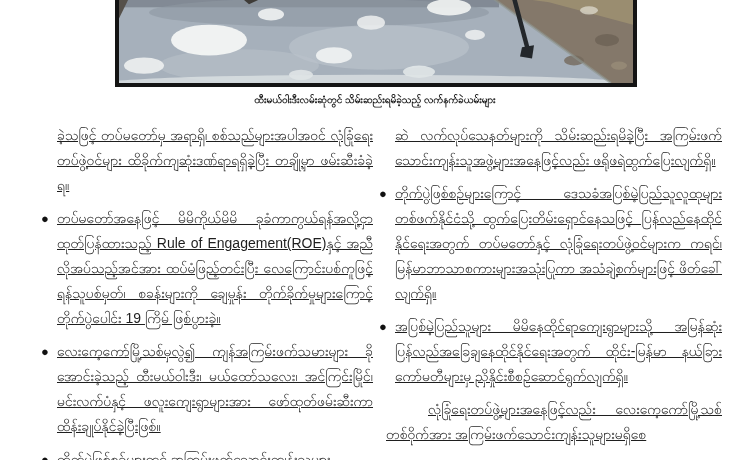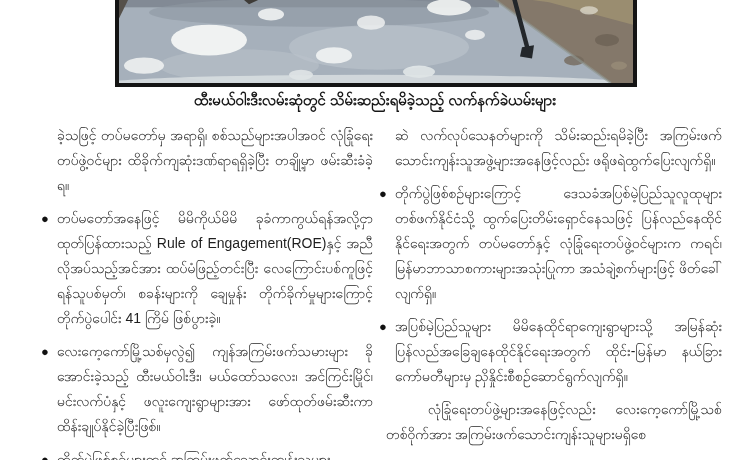--- a/index.html
+++ b/index.html
@@ -11,32 +11,32 @@
   }
   
   .photo-frame{
     position:absolute;left:115px;top:-10px;width:522px;height:97px;
     border:4px solid #141414;box-sizing:border-box;background:#a6b0bb;
   }
   .photo-frame svg{display:block;width:100%;height:100%;}
   
   .caption{
     position:absolute;left:0;top:90px;width:750px;
-    text-align:center;font-weight:bold;font-size:15px;line-height:20px;
+    text-align:center;font-weight:bold;font-size:10px;line-height:20px;
     color:#161616;
   }
   
   .col{
     position:absolute;top:123px;
     font-size:14px;line-height:25px;text-align:justify;
     color:#1f1f1f;
   }
   .col-left{left:57px;width:316px;}
   .col-right{left:395px;width:327px;}
-  .block{margin:0 0 8px 0;}
+  .block{margin:0 0 8px 0;text-decoration:underline;}
   .bullet-item{position:relative;}
   .bullet-marker{
     position:absolute;left:-16px;top:0px;
     font-size:13px;line-height:25px;color:#111;
   }
   .para-indent{margin-left:-9px;text-indent:42px;}
 </style>
 </head>
 <body>
 
@@ -80,21 +80,21 @@
   </svg>
 </div>
 
 <div class="caption">ထီးမယ်ဝါးဒီးလမ်းဆုံတွင် သိမ်းဆည်းရမိခဲ့သည့် လက်နက်ခဲယမ်းများ</div>
 
 <div class="col col-left">
   <p class="block">ခဲ့သဖြင့် တပ်မတော်မှ အရာရှိ၊ စစ်သည်များအပါအဝင် လုံခြုံရေးတပ်ဖွဲ့ဝင်များ ထိခိုက်ကျဆုံးဒဏ်ရာရရှိခဲ့ပြီး တချို့မှာ ဖမ်းဆီးခံခဲ့ရ။</p>
 
   <div class="block bullet-item">
     <span class="bullet-marker">●</span>
-    <span>တပ်မတော်အနေဖြင့် မိမိကိုယ်မိမိ ခုခံကာကွယ်ရန်အလို့ငှာ ထုတ်ပြန်ထားသည့် Rule of Engagement(ROE)နှင့် အညီ လိုအပ်သည့်အင်အား ထပ်မံဖြည့်တင်းပြီး လေကြောင်းပစ်ကူဖြင့် ရန်သူပစ်မှတ်၊ စခန်းများကို ချေမှုန်း တိုက်ခိုက်မှုများကြောင့် တိုက်ပွဲပေါင်း 41 ကြိမ် ဖြစ်ပွားခဲ့။</span>
+    <span>တပ်မတော်အနေဖြင့် မိမိကိုယ်မိမိ ခုခံကာကွယ်ရန်အလို့ငှာ ထုတ်ပြန်ထားသည့် Rule of Engagement(ROE)နှင့် အညီ လိုအပ်သည့်အင်အား ထပ်မံဖြည့်တင်းပြီး လေကြောင်းပစ်ကူဖြင့် ရန်သူပစ်မှတ်၊ စခန်းများကို ချေမှုန်း တိုက်ခိုက်မှုများကြောင့် တိုက်ပွဲပေါင်း 19 ကြိမ် ဖြစ်ပွားခဲ့။</span>
   </div>
 
   <div class="block bullet-item">
     <span class="bullet-marker">●</span>
     <span>လေးကေ့ကော်မြို့သစ်မှလွဲ၍ ကျန်အကြမ်းဖက်သမားများ ခိုအောင်းခဲ့သည့် ထီးမယ်ဝါးဒီး၊ မယ်ထော်သလေး၊ အင်ကြင်းမြိုင်၊ မင်းလက်ပံနှင့် ဖလူးကျေးရွာများအား ဖော်ထုတ်ဖမ်းဆီးကာ ထိန်းချုပ်နိုင်ခဲ့ပြီးဖြစ်။</span>
   </div>
 
   <div class="block bullet-item">
     <span class="bullet-marker">●</span>
     <span>တိုက်ပွဲဖြစ်စဉ်များတွင် အကြမ်းဖက်သောင်းကျန်းသူများ</span>

